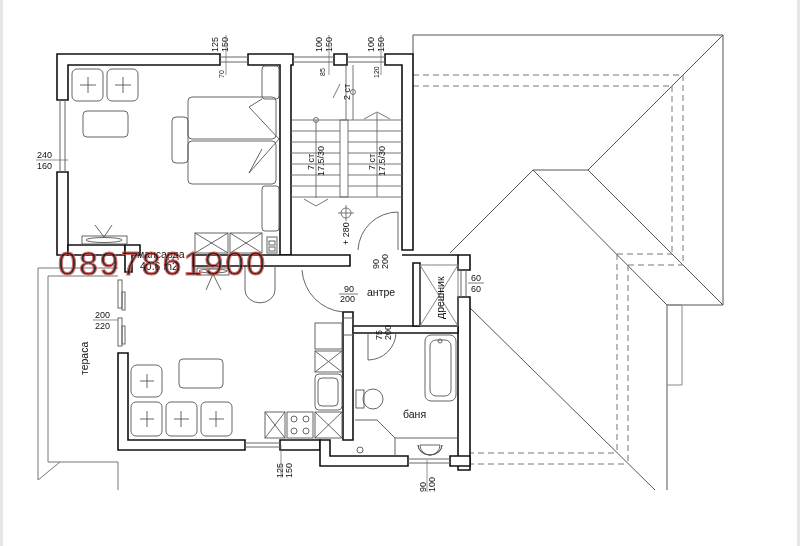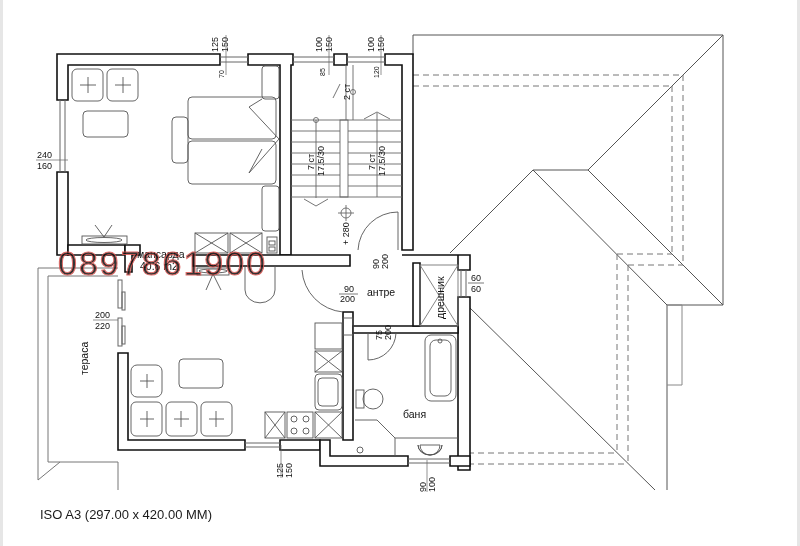--- a/index.html
+++ b/index.html
@@ -305,14 +305,13 @@
     <text x="367" y="296">антре</text>
     <text x="403" y="418">баня</text>
     <text transform="translate(444,319) rotate(-90)">дрешник</text>
     <text transform="translate(88,375) rotate(-90)">тераса</text>
   </g>
 
   <text x="58" y="275" font-size="34" fill="none" stroke="#d9534f" stroke-width="1" letter-spacing="2" opacity="0.85">0897861900</text>
 </svg>
 
 <div class="caption">
-  <div>ISO A3 (297.00 x 420.00 MM)</div>
 </div>
 
 </body></html>

